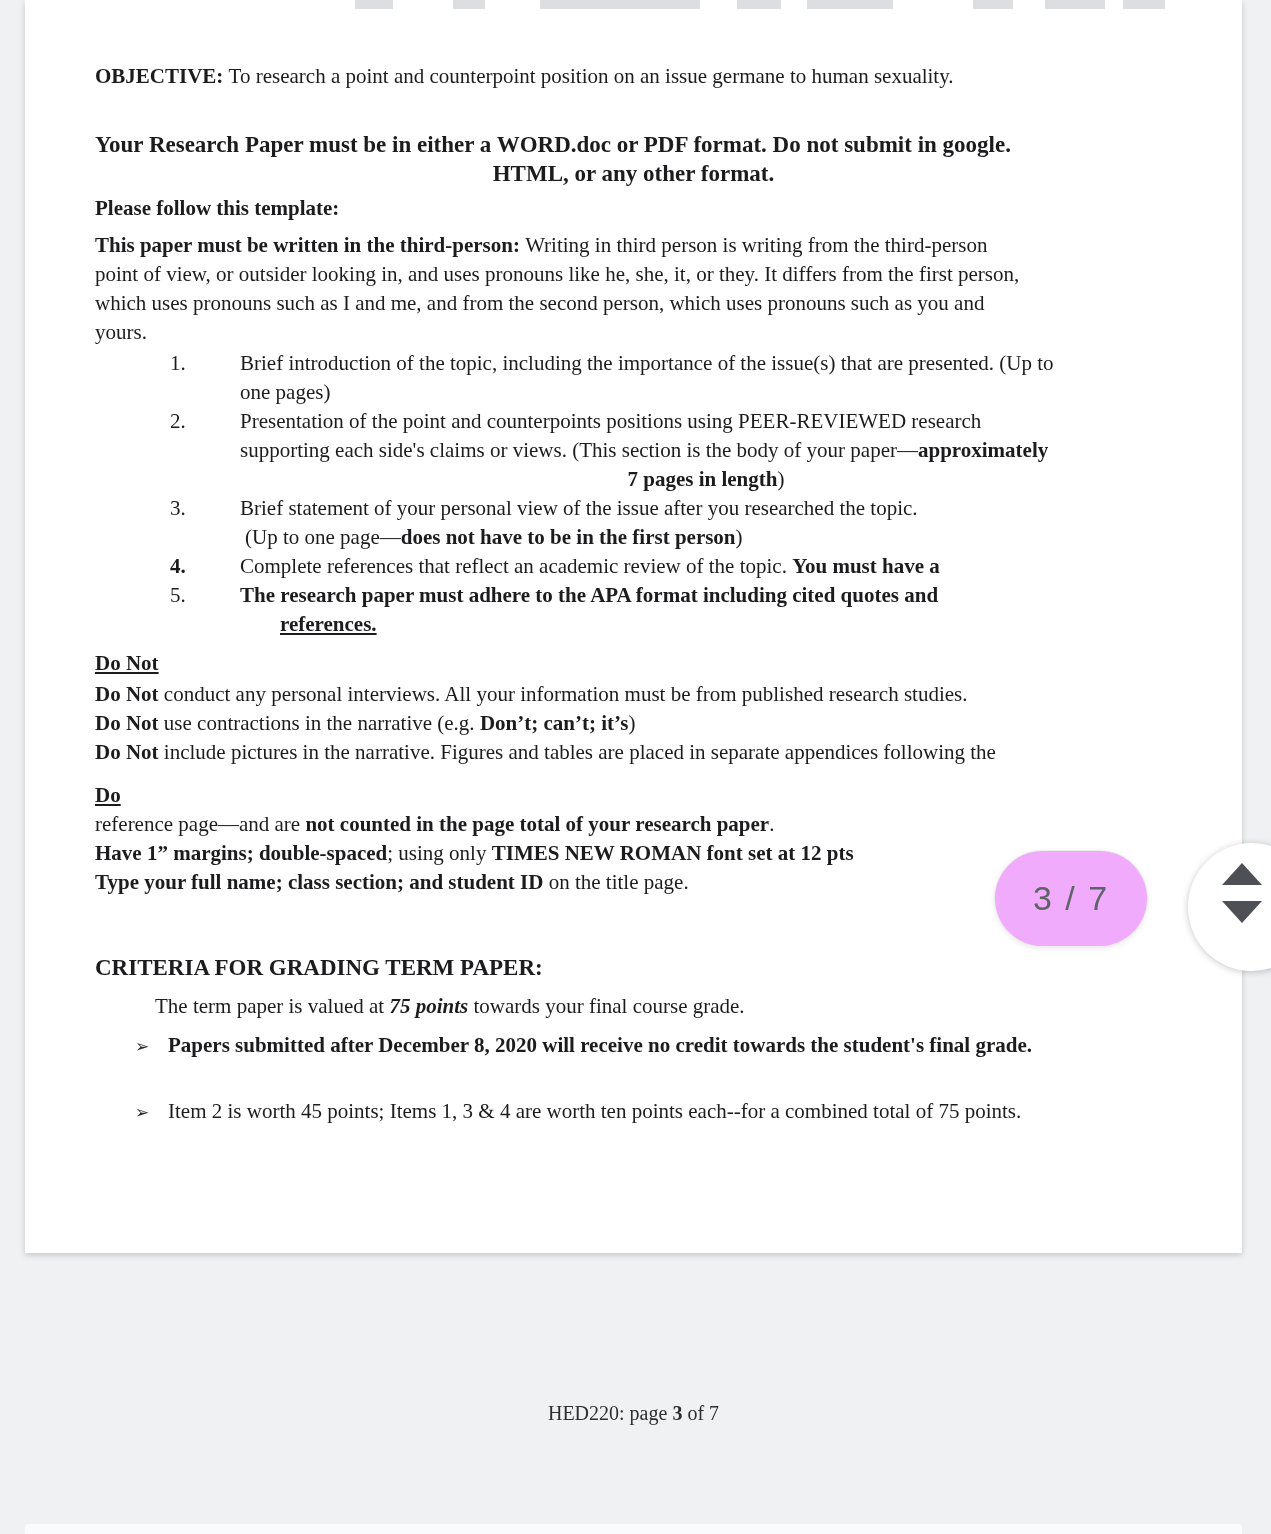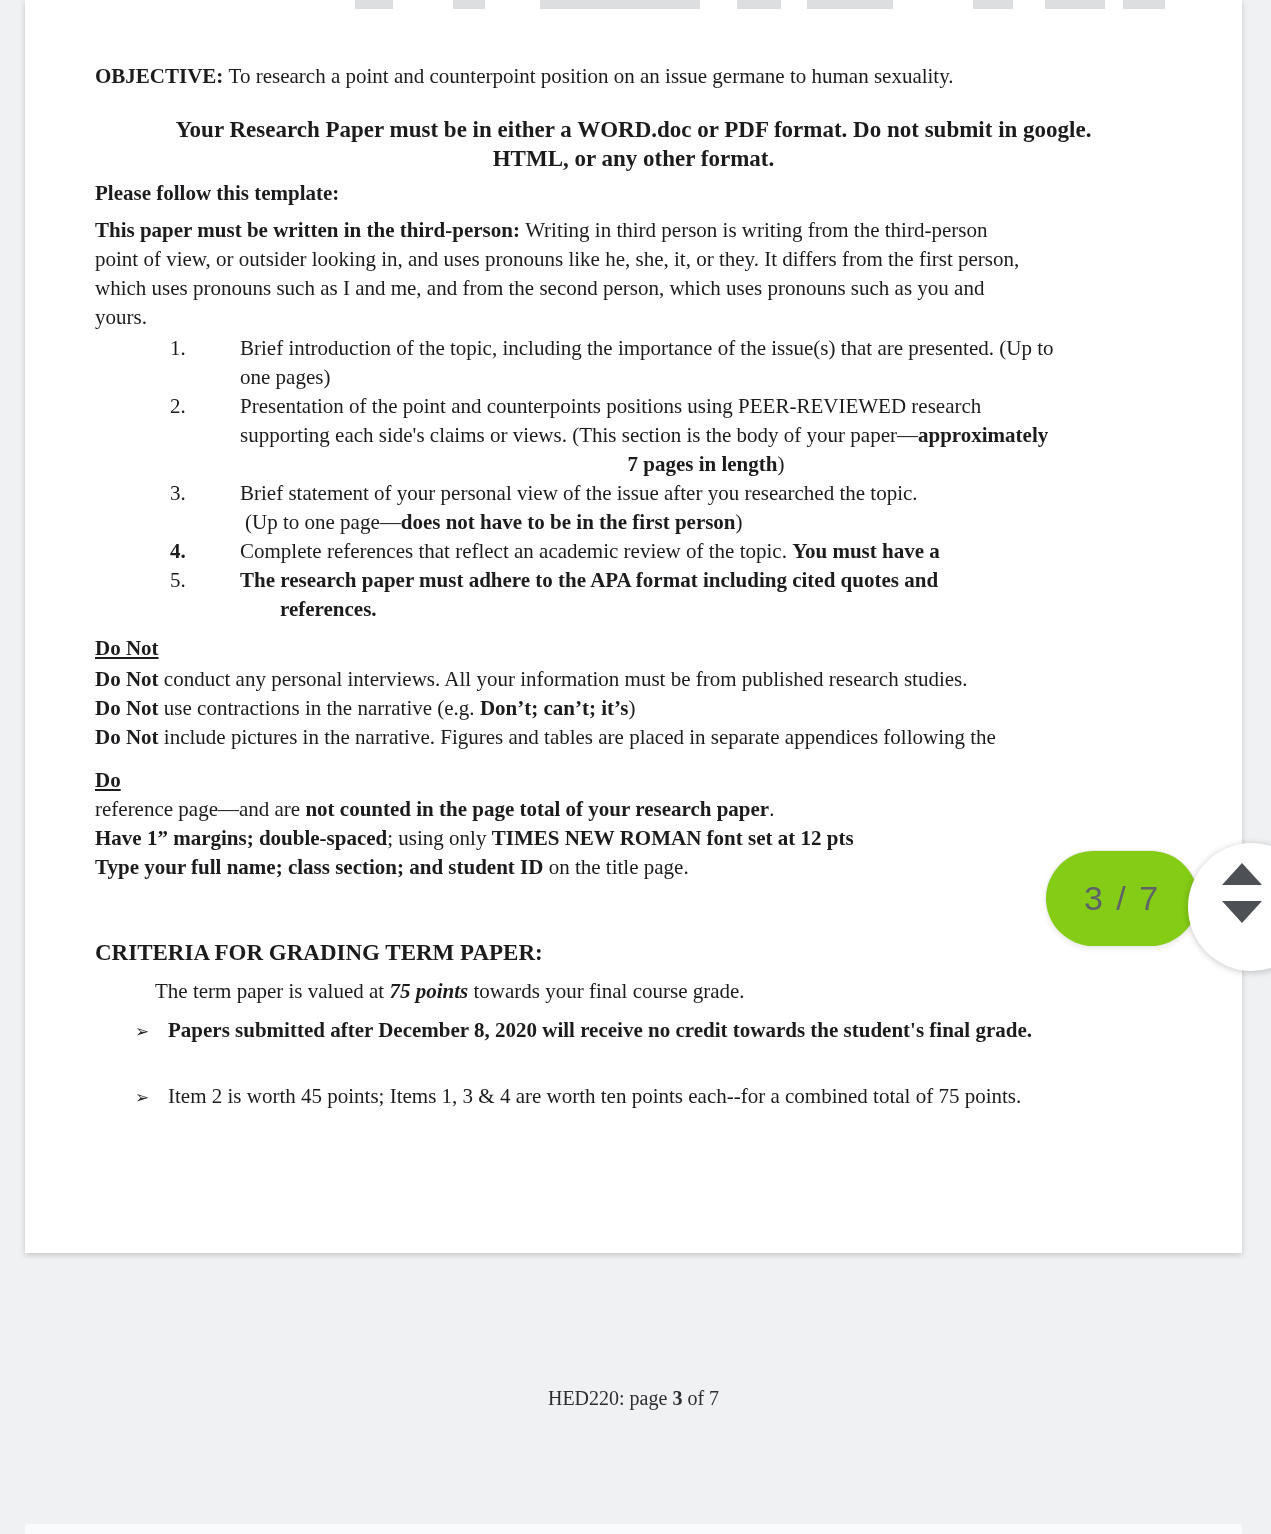--- a/index.html
+++ b/index.html
@@ -36,23 +36,23 @@
   .marker.blt {
     font-family: "DejaVu Sans", sans-serif;
     font-size: 17px;
     color: #2a2a2c;
   }
   
   .remnant { position: absolute; top: 0; height: 9px; background: rgba(150,153,158,0.32); }
   
   .page-pill {
     position: absolute;
-    left: 1046px; top: 851px;
+    left: 995px; top: 851px;
     width: 152px; height: 95px;
-    background: #84cc16;
+    background: #f0abfc;
     border-radius: 48px;
     box-shadow: 0 0 0 1px #ececec, 0 2px 6px rgba(0,0,0,0.10);
     display: flex; align-items: center; justify-content: center;
     font-family: "Liberation Sans", sans-serif;
     font-size: 34px;
     color: #5f6368;
     letter-spacing: 2px;
   }
   
   .scroll-fab {
@@ -91,37 +91,37 @@
     <span class="remnant" style="left:428px;width:32px;"></span>
     <span class="remnant" style="left:515px;width:160px;"></span>
     <span class="remnant" style="left:712px;width:44px;"></span>
     <span class="remnant" style="left:782px;width:86px;"></span>
     <span class="remnant" style="left:948px;width:40px;"></span>
     <span class="remnant" style="left:1020px;width:60px;"></span>
     <span class="remnant" style="left:1098px;width:42px;"></span>
   </div>
   <div class="doc-content">
       <div class="line"><span class="b">OBJECTIVE: </span><span>To research a point and counterpoint position on an issue germane to human sexuality.</span></div>
-      <div class="line lg" style="margin-top: 24px; text-align: center;"><span class="b">Your Research Paper must be in either a WORD.doc or PDF format. Do not submit in google.</span></div>
+      <div class="line lg" style="margin-top: 39px; "><span class="b">Your Research Paper must be in either a WORD.doc or PDF format. Do not submit in google.</span></div>
       <div class="line lg" style="text-align: center;"><span class="b">HTML, or any other format.</span></div>
       <div class="line" style="margin-top: 6px;"><span class="b">Please follow this template:</span></div>
       <div class="line" style="margin-top: 8px;"><span class="b">This paper must be written in the third-person: </span><span>Writing in third person is writing from the third-person</span></div>
       <div class="line"><span>point of view, or outsider looking in, and uses pronouns like he, she, it, or they. It differs from the first person,</span></div>
       <div class="line"><span>which uses pronouns such as I and me, and from the second person, which uses pronouns such as you and</span></div>
       <div class="line"><span>yours.</span></div>
       <div class="line" style="margin-top: 2px; padding-left: 75px;"><span class="marker num" style="width: 70px;">1.</span><span>Brief introduction of the topic, including the importance of the issue(s) that are presented. (Up to</span></div>
       <div class="line" style="padding-left: 145px;"><span>one pages)</span></div>
       <div class="line" style="padding-left: 75px;"><span class="marker num" style="width: 70px;">2.</span><span>Presentation of the point and counterpoints positions using PEER-REVIEWED research</span></div>
       <div class="line" style="padding-left: 145px;"><span>supporting each side's claims or views. (This section is the body of your paper—</span><span class="b">approximately</span></div>
       <div class="line" style="padding-left: 145px; text-align: center;"><span class="b">7 pages in length</span><span>)</span></div>
       <div class="line" style="padding-left: 75px;"><span class="marker num" style="width: 70px;">3.</span><span>Brief statement of your personal view of the issue after you researched the topic.</span></div>
       <div class="line" style="padding-left: 150px;"><span>(Up to one page—</span><span class="b">does not have to be in the first person</span><span>)</span></div>
       <div class="line" style="padding-left: 75px;"><span class="marker num b" style="width: 70px;">4.</span><span>Complete references that reflect an academic review of the topic. </span><span class="b">You must have a</span></div>
       <div class="line" style="padding-left: 75px;"><span class="marker num" style="width: 70px;">5.</span><span class="b">The research paper must adhere to the APA format including cited quotes and</span></div>
-      <div class="line" style="padding-left: 185px;"><span class="b">references.</span></div>
+      <div class="line" style="padding-left: 185px; text-decoration: underline;"><span class="b">references.</span></div>
       <div class="line" style="margin-top: 10px;"><span class="b u">Do Not</span></div>
       <div class="line" style="margin-top: 2px;"><span class="b">Do Not</span><span> conduct any personal interviews. All your information must be from published research studies.</span></div>
       <div class="line"><span class="b">Do Not</span><span> use contractions in the narrative (e.g. </span><span class="b">Don’t; can’t; it’s</span><span>)</span></div>
       <div class="line"><span class="b">Do Not</span><span> include pictures in the narrative. Figures and tables are placed in separate appendices following the</span></div>
       <div class="line" style="margin-top: 14px;"><span class="b u">Do</span></div>
       <div class="line"><span>reference page—and are </span><span class="b">not counted in the page total of your research paper</span><span>.</span></div>
       <div class="line"><span class="b">Have 1” margins; double-spaced</span><span>; using only </span><span class="b">TIMES NEW ROMAN font set at 12 pts</span></div>
       <div class="line"><span class="b">Type your full name; class section; and student ID</span><span> on the title page.</span></div>
       <div class="line lg" style="margin-top: 56px;"><span class="b">CRITERIA FOR GRADING TERM PAPER:</span></div>
       <div class="line" style="margin-top: 10px; padding-left: 60px;"><span>The term paper is valued at </span><span class="b i">75 points</span><span> towards your final course grade.</span></div>

